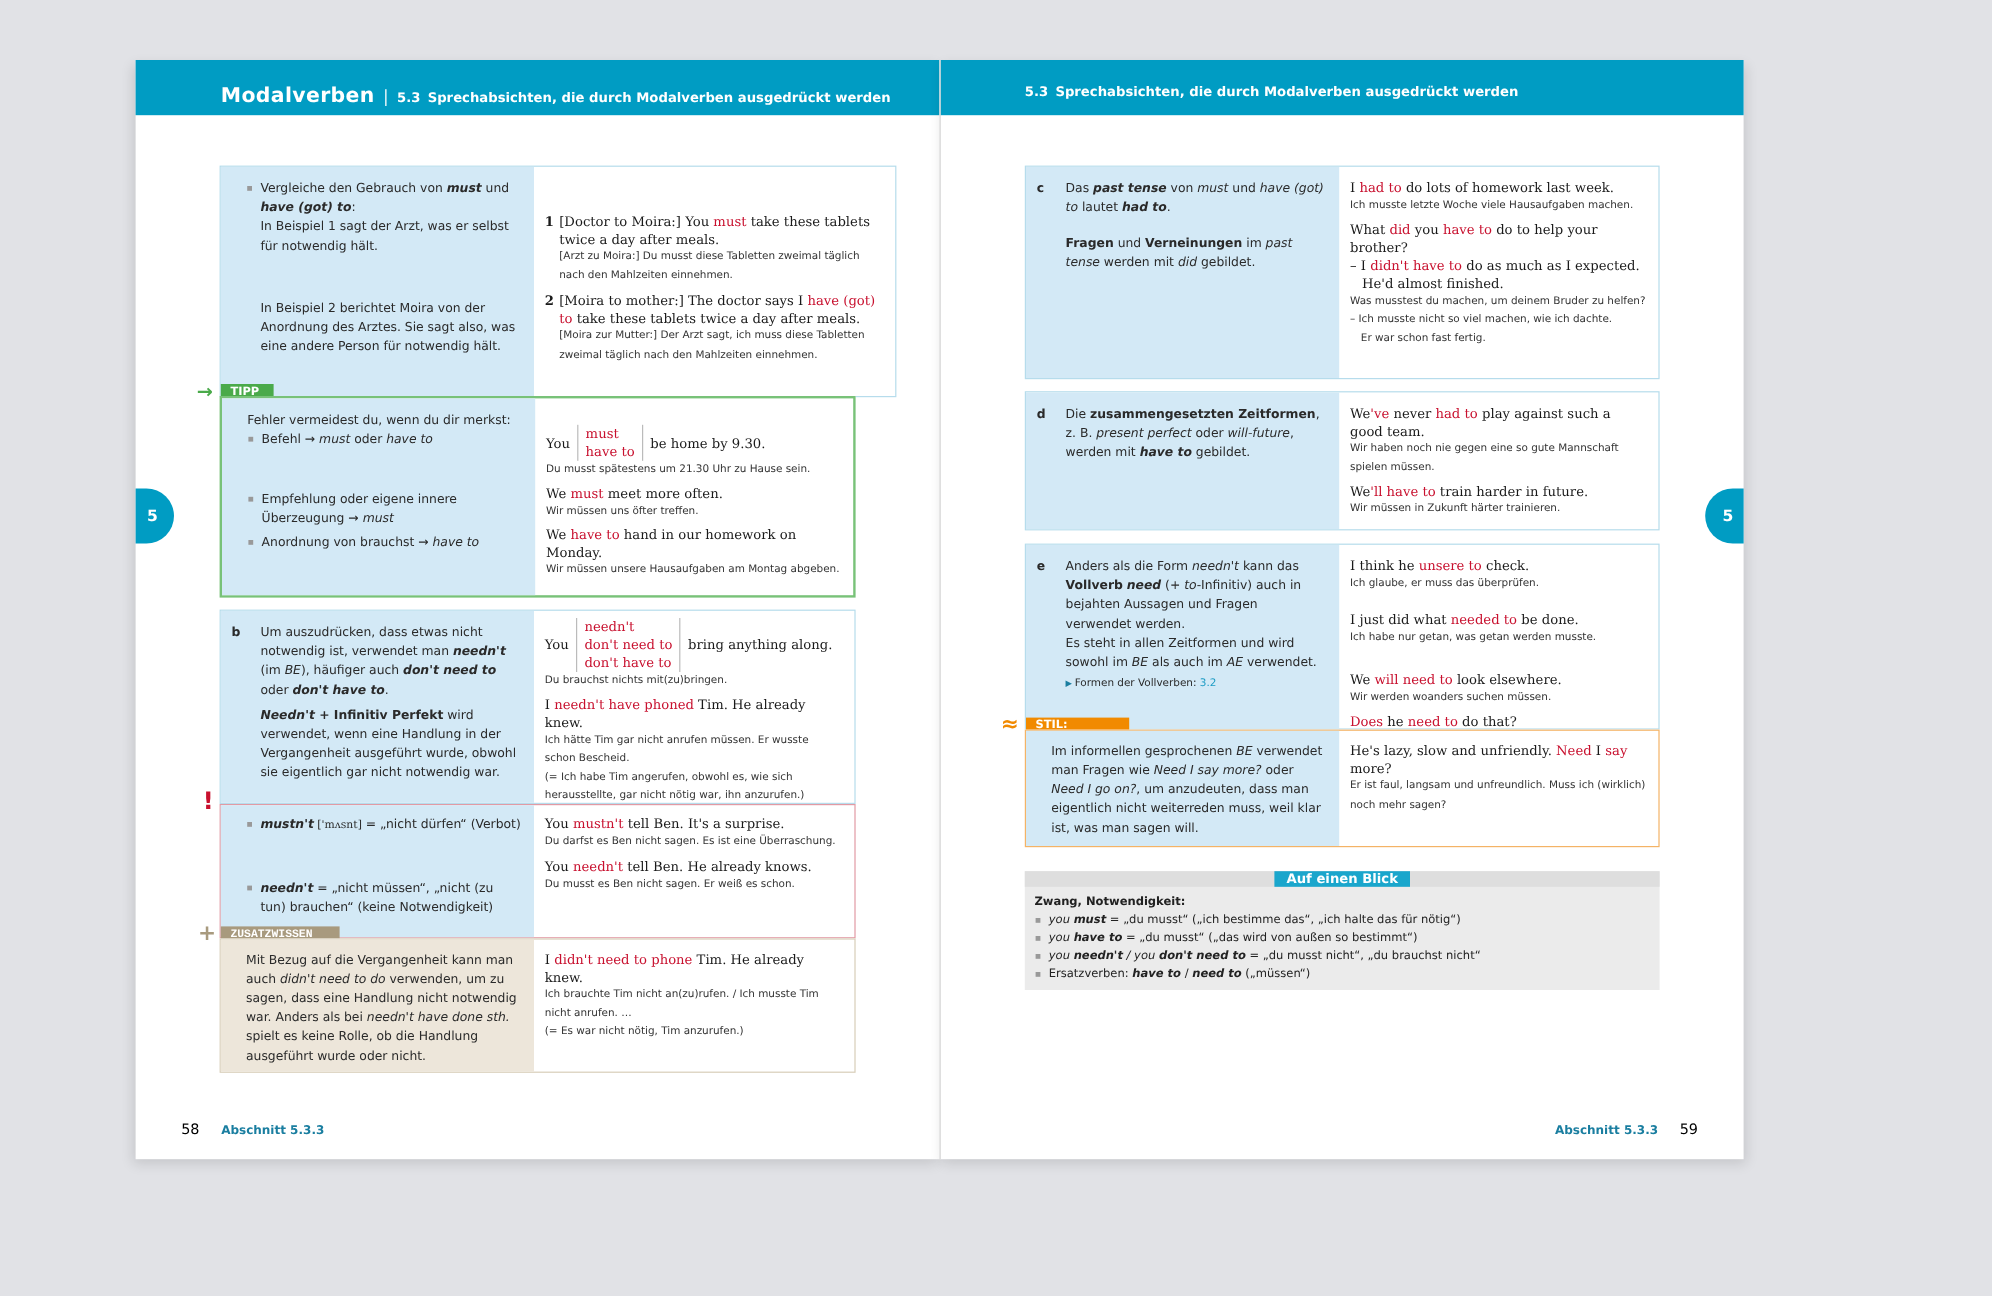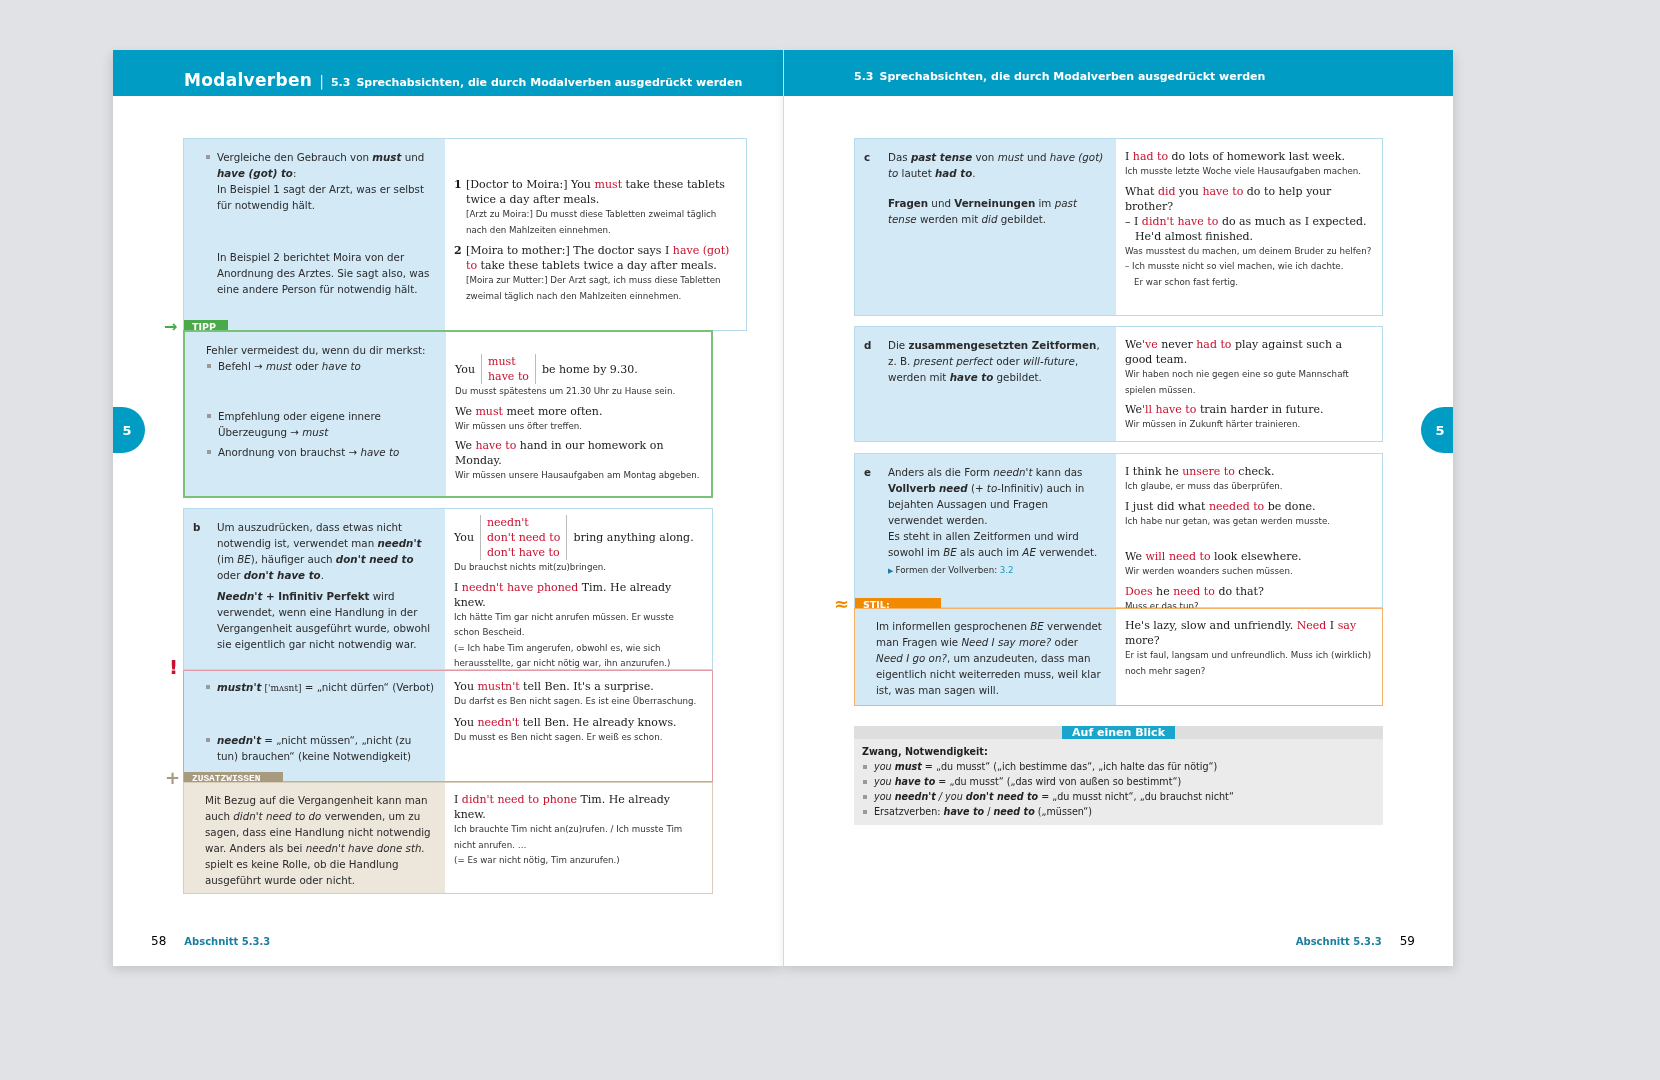--- a/index.html
+++ b/index.html
@@ -202,21 +202,21 @@
   </div>
 
   <div class="box" style="left:70px;top:403px;width:529px;height:155px;">
     <div class="l">
       <div class="lab"><span class="letter">e</span><span>Anders als die Form </span><span class="it">needn't</span><span> kann das </span><span class="b">Vollverb</span><span> </span><span class="b it">need</span><span> (+ </span><span class="it">to</span><span>-Infinitiv) auch in bejahten Aussagen und Fragen verwendet werden.</span><br><span>Es steht in allen Zeitformen und wird sowohl im </span><span class="it">BE</span><span> als auch im </span><span class="it">AE</span><span> verwendet.</span></div>
       <div class="lab" style="font-size:8.7px;margin-top:2px"><span style="color:#1a7ea0;font-size:7px">▶ </span><span>Formen der Vollverben: </span><span style="color:#1a9bc4">3.2</span></div>
     </div>
     <div class="r">
       <div class="en"><span>I think he </span><span class="red">unsere to</span><span> check.</span></div>
       <div class="de">Ich glaube, er muss das überprüfen.</div>
-      <div class="en" style="margin-top:4px"><span>I just did what </span><span class="red">needed to</span><span> be done.</span></div>
+      <div class="en" style="margin-top:14px"><span>I just did what </span><span class="red">needed to</span><span> be done.</span></div>
       <div class="de">Ich habe nur getan, was getan werden musste.</div>
       <div class="en" style="margin-top:20px"><span>We </span><span class="red">will need to</span><span> look elsewhere.</span></div>
       <div class="de">Wir werden woanders suchen müssen.</div>
       <div class="en" style="margin-top:4px"><span class="red">Does</span><span> he </span><span class="red">need to</span><span> do that?</span></div>
       <div class="de">Muss er das tun?</div>
     </div>
   </div>
 
   <span class="side-icon" style="left:50px;top:547px;color:#f18a00;font-size:18px;">≈</span>
   <span class="tag" style="left:71px;top:548px;background:#f18a00;width:86px;">STIL: informell</span>

